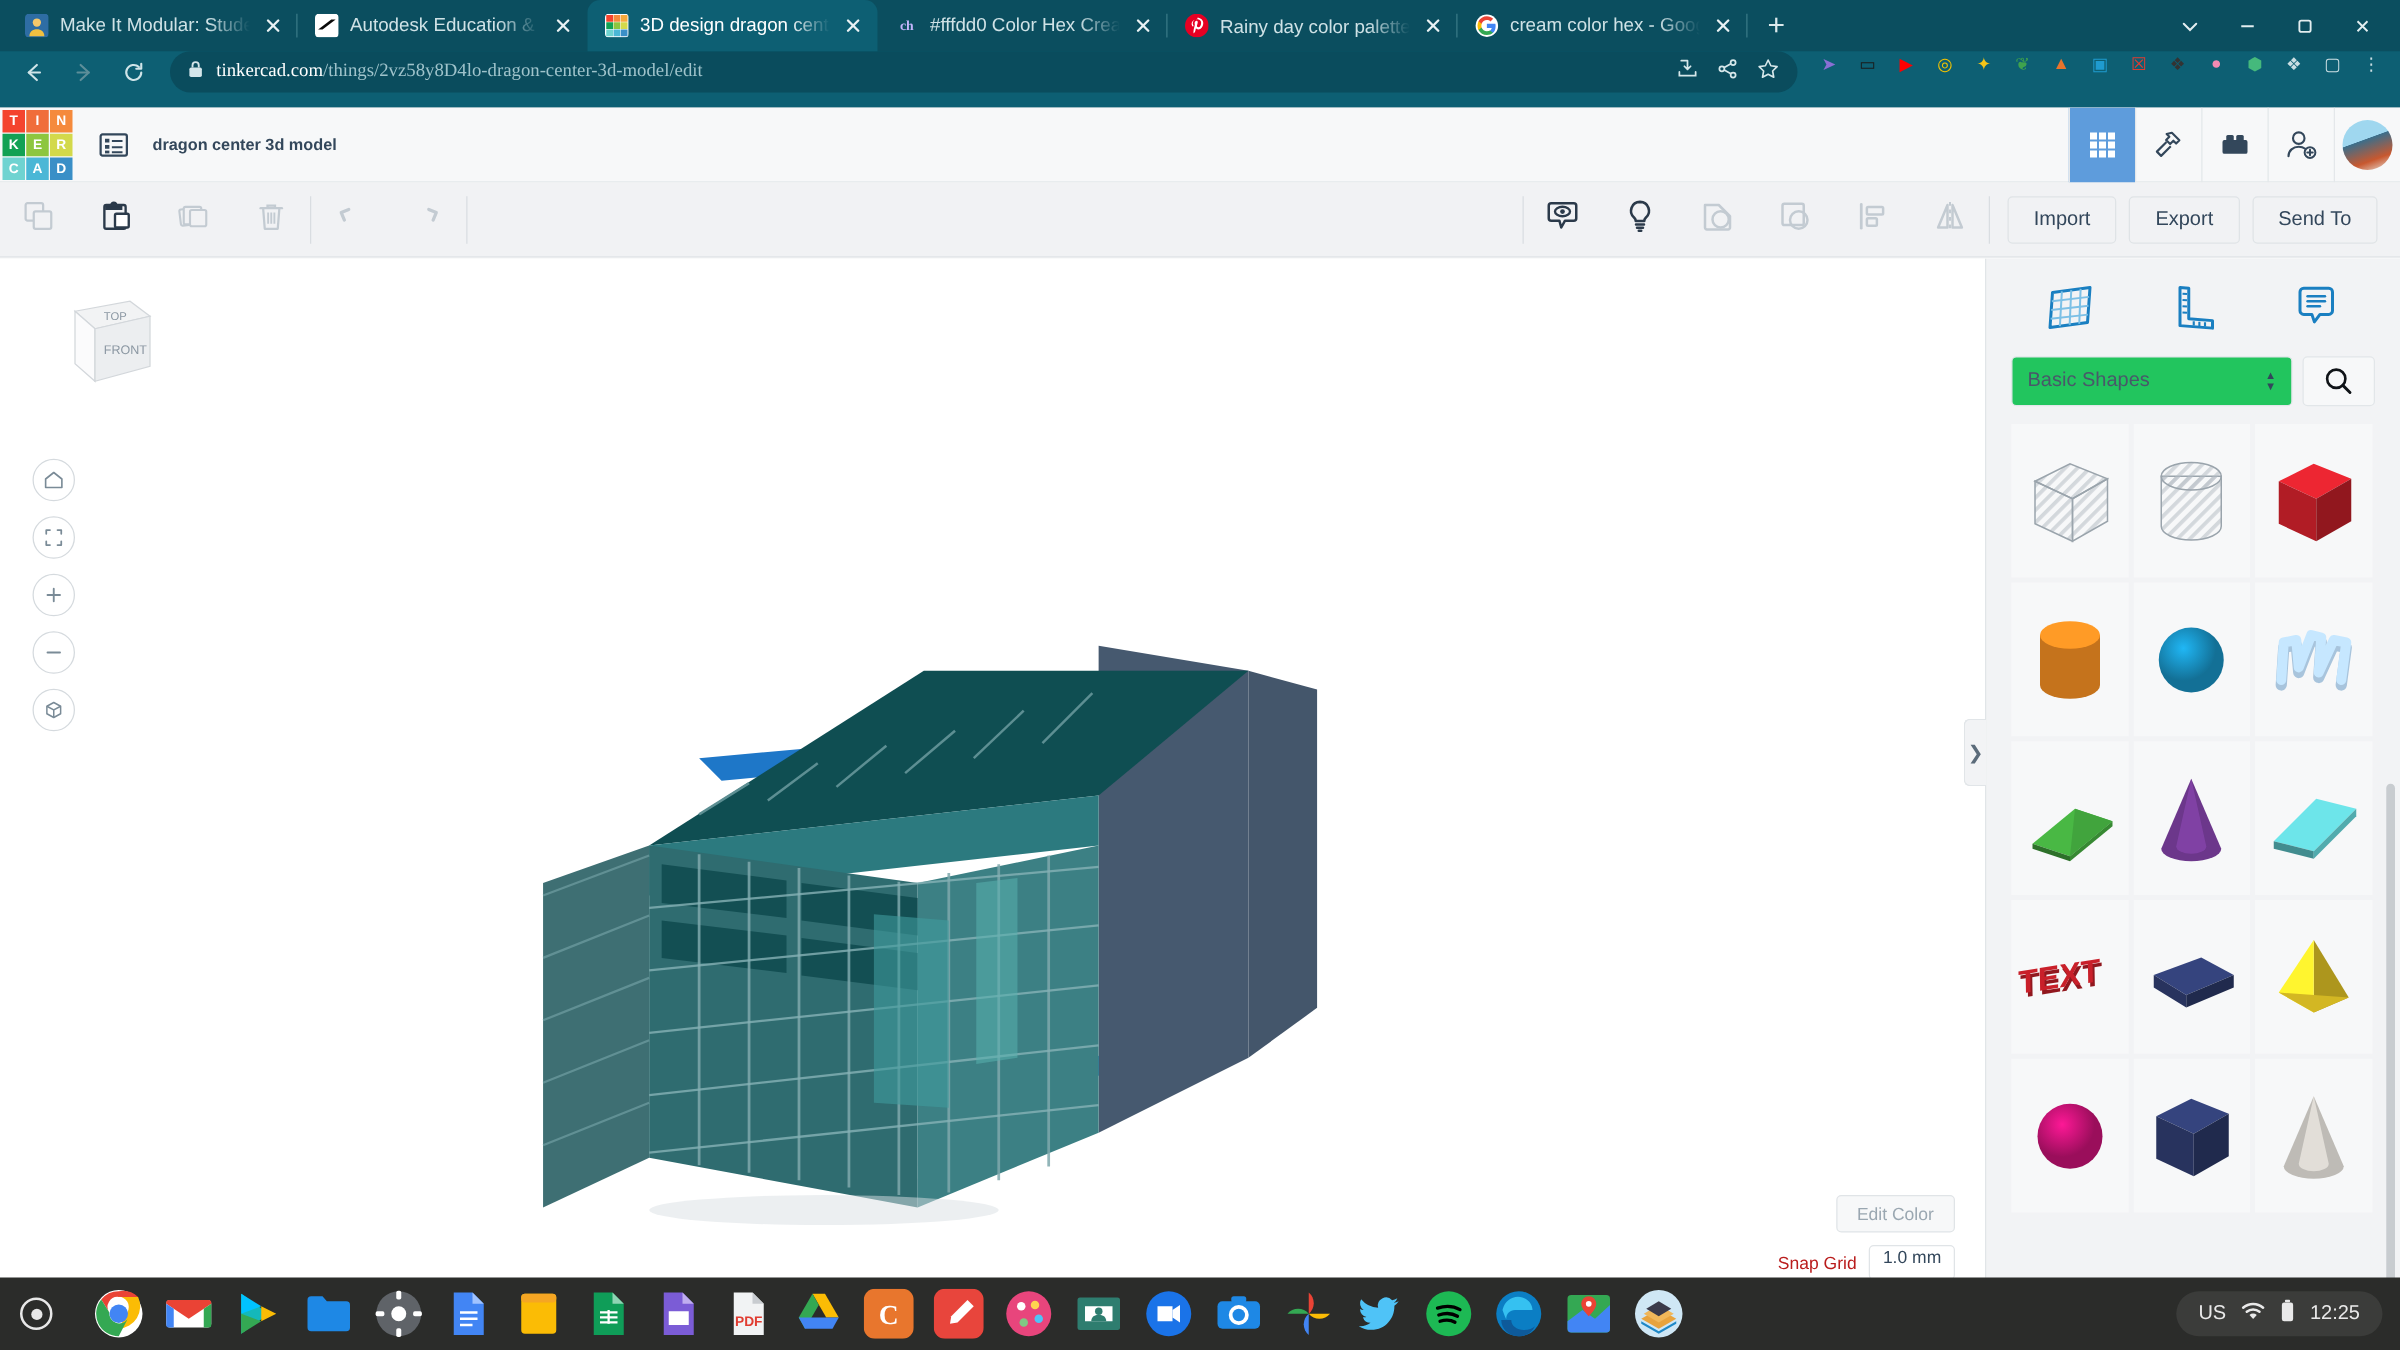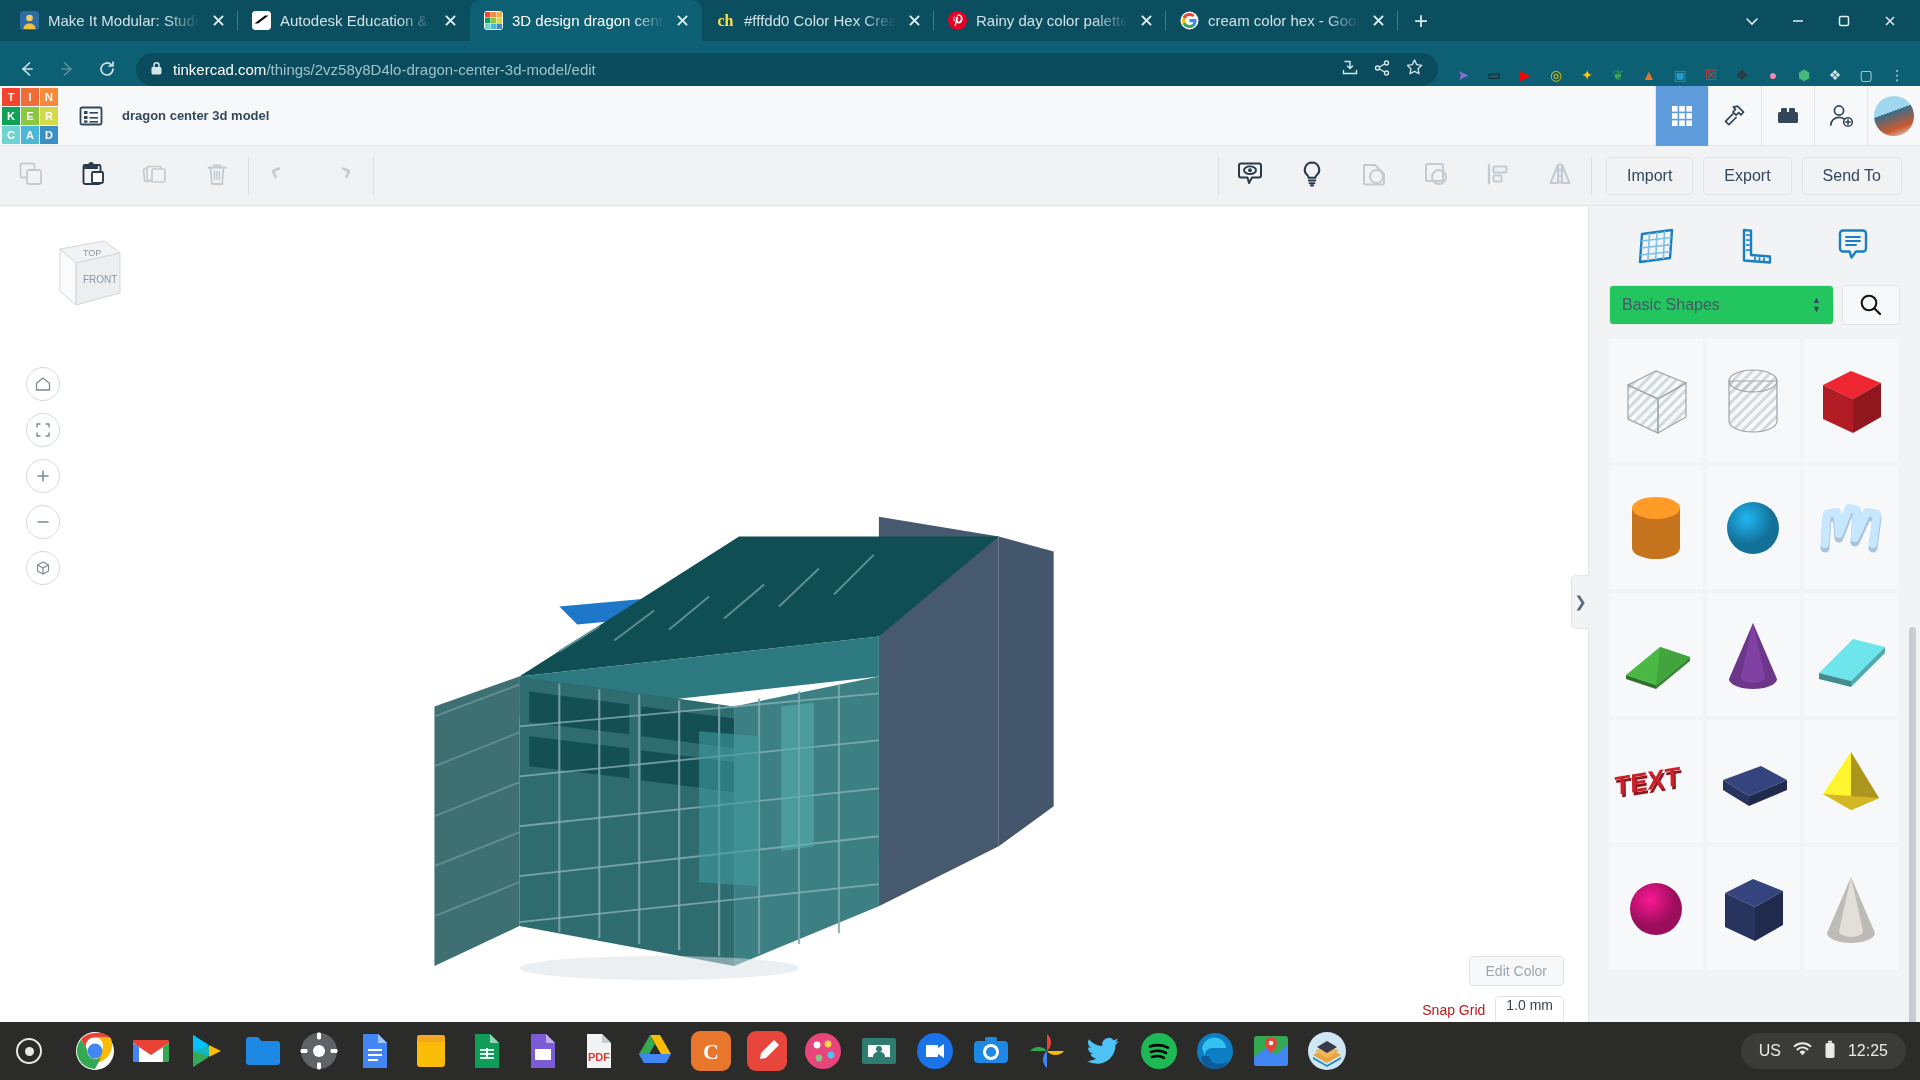--- a/index.html
+++ b/index.html
@@ -44,22 +44,22 @@
   }
   #new-tab-btn {
     width: 34px; height: 34px; margin-left: 6px; margin-bottom: 3px;
     color: #dce9ec; font-size: 24px; font-weight: 300;
     display: flex; align-items: center; justify-content: center; flex-shrink: 0;
   }
   #tabstrip-right { margin-left: auto; display: flex; align-items: center; gap: 2px; padding-right: 8px; margin-bottom: 4px;}
   .win-btn { width: 44px; height: 32px; display:flex; align-items:center; justify-content:center; color:#e3eef0; font-size:16px;}
 
   #address-bar-row {
-    height: 45px; display: flex; align-items: flex-end; gap: 6px;
-    padding: 0 12px 0 10px; background: #0d5f73;
+    height: 45px; display: flex; align-items: flex-start; gap: 6px;
+    padding: 0 12px 0 10px; background: #0d5f73; font-family: Liberation Serif, serif;
   }
   .nav-btn {
     width: 34px; height: 34px; border-radius: 50%;
     display: flex; align-items: center; justify-content: center;
     color: #cfe4e8; font-size: 19px; flex-shrink: 0;
   }
   .nav-btn.disabled { color: #5d8e99; }
   #omnibox {
     flex: 1; height: 33px; background: #0a4c5d; border-radius: 17px;
     display: flex; align-items: center; padding: 0 14px; gap: 10px;
@@ -224,21 +224,21 @@
           </span>
           <span class="tab-title">3D design dragon center 3d m</span>
           <span class="tab-close">
             <svg width="13" height="13" viewBox="0 0 13 13">
               <path d="M2.4,2.4 L10.6,10.6 M10.6,2.4 L2.4,10.6" stroke="currentColor" stroke-width="1.9" stroke-linecap="round"></path>
             </svg>
           </span>
         </div>
         <div class="tab">
           <span class="tab-favicon">
-            <span style="font-size:16px;color:#fde047;font-family:'Liberation Serif',serif;">ch</span>
+            <span style="font-size:11px;color:#c4b5fd;font-family:'Liberation Serif',serif;">ch</span>
           </span>
           <span class="tab-title">#fffdd0 Color Hex Cream</span>
           <span class="tab-close">
             <svg width="13" height="13" viewBox="0 0 13 13">
               <path d="M2.4,2.4 L10.6,10.6 M10.6,2.4 L2.4,10.6" stroke="currentColor" stroke-width="1.9" stroke-linecap="round"></path>
             </svg>
           </span>
           <span class="tab-sep"></span>
         </div>
         <div class="tab">

